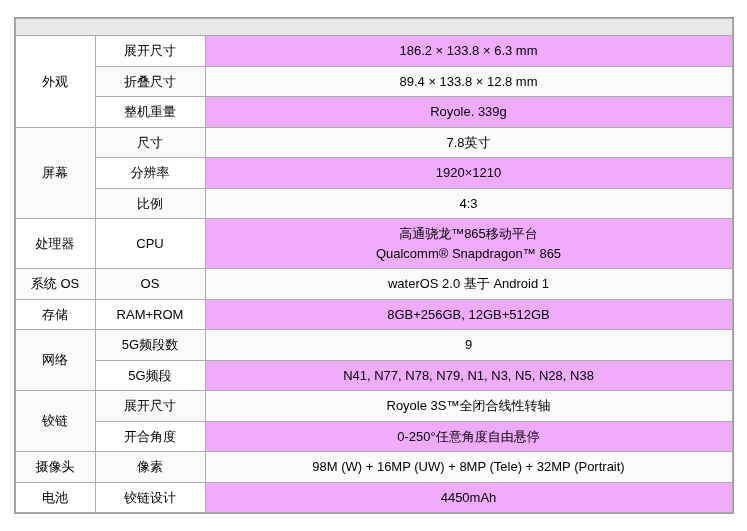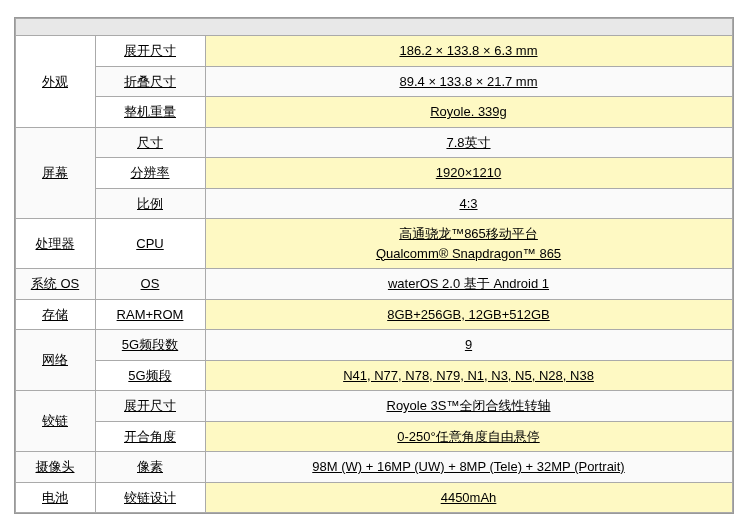--- a/index.html
+++ b/index.html
@@ -40,50 +40,49 @@
       font-weight: normal;
       background: #fff;
       width: 80px;
       margin-top: 42px;
     }
     .sub-category-cell {
       width: 110px;
       background: #fff;
     }
     .value-cell {
-      background: #fef9c3;
+      background: #f0abfc;
       text-align: center;
     }
     tr:nth-child(even) td {
       background: #fafafa;
     }
     tr td {
       background: #fff;
-      text-decoration: underline;
     }
   </style>
 </head>
 <body>
 
 <div class="table-wrapper">
   <table>
     <thead>
       <tr class="title-row">
         <th colspan="3"></th>
       </tr>
     </thead>
     <tbody id="table-body">
     <tr>
           <td rowspan="3" class="category-cell">外观</td>
           <td class="sub-category-cell">展开尺寸</td>
           <td class="value-cell">186.2 × 133.8 × 6.3 mm</td>
         </tr>
         <tr>
           <td class="sub-category-cell">折叠尺寸</td>
-          <td class="value-cell">89.4 × 133.8 × 21.7 mm</td>
+          <td class="value-cell">89.4 × 133.8 × 12.8 mm</td>
         </tr>
         <tr>
           <td class="sub-category-cell">整机重量</td>
           <td class="value-cell">Royole. 339g</td>
         </tr>
         <tr>
           <td rowspan="3" class="category-cell">屏幕</td>
           <td class="sub-category-cell">尺寸</td>
           <td class="value-cell">7.8英寸</td>
         </tr>

